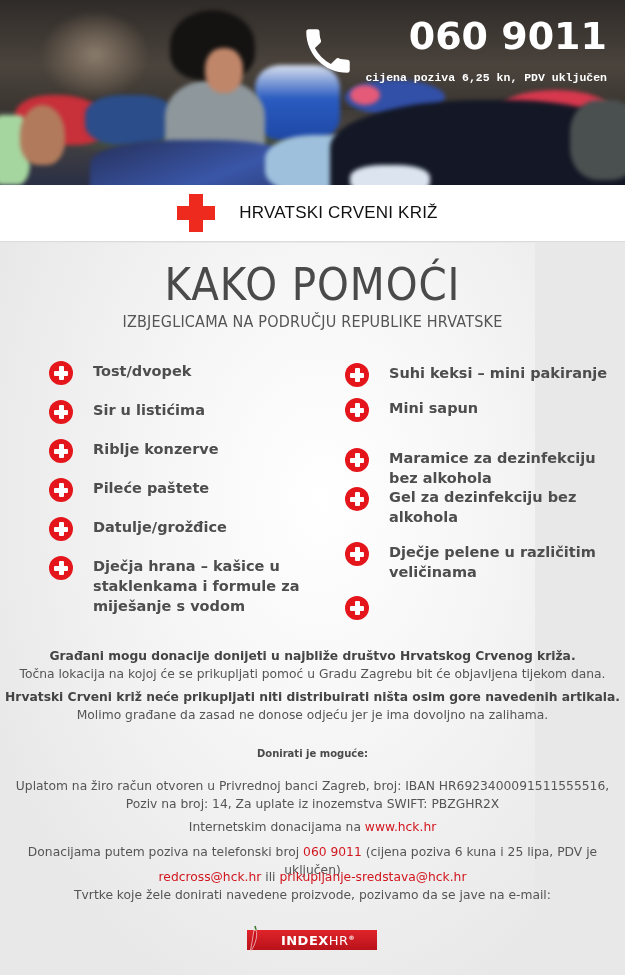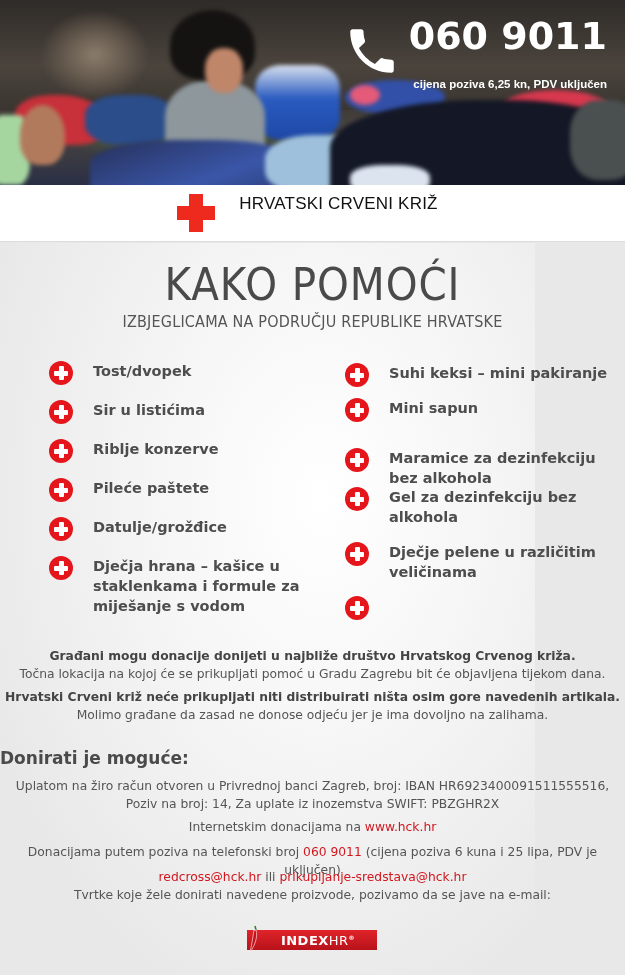--- a/index.html
+++ b/index.html
@@ -34,29 +34,29 @@
   .pink-r { left: 500px; top: 90px; width: 110px; height: 40px; background: #d8384e; border-radius: 50% !important; }
   .blue-r1 { left: 345px; top: 80px; width: 100px; height: 35px; background: #3250a8; border-radius: 50% !important; }
   .pink-r2 { left: 350px; top: 85px; width: 30px; height: 20px; background: #e55a78; border-radius: 50% !important; }
   .grey-r { left: 570px; top: 100px; width: 70px; height: 80px; background: #4a5050; border-radius: 40% !important; }
   .white-r { left: 350px; top: 165px; width: 80px; height: 30px; background: #dbe4ef; border-radius: 40% !important; }
 
   .phone-block { position: absolute; right: 18px; top: 14px; display: flex; align-items: flex-start; gap: 8px; }
   .phone-icon { width: 58px; height: 58px; margin-top: 8px; }
   .phone-text { display: flex; flex-direction: column; align-items: flex-end; }
   .phone-number { font-family: "DejaVu Sans", sans-serif; font-weight: bold; color: #fff; font-size: 38px; line-height: 44px; letter-spacing: 0px; }
-  .phone-price { font-family: Liberation Sans, sans-serif; font-weight: bold; color: #fff; font-size: 11.5px; line-height: 16px; margin-top: 18px; }
+  .phone-price { font-family: Liberation Mono, monospace; font-weight: bold; color: #fff; font-size: 11.5px; line-height: 16px; margin-top: 12px; }
 
   
   .logo-bar {
     position: absolute; left: 0; top: 185px; width: 625px; height: 57px;
     background: #fff; display: flex; align-items: center; justify-content: center;
     border-bottom: 1px solid #dcdcdc;
   }
-  .logo-inner { display: flex; align-items: flex-start; gap: 24px; margin-left: -10px; }
+  .logo-inner { display: flex; align-items: center; gap: 24px; margin-left: -10px; }
   .rc-cross { position: relative; width: 38px; height: 38px; }
   .rc-cross::before { content: ""; position: absolute; left: 12px; top: 0; width: 14px; height: 38px; background: #ee2a1e; }
   .rc-cross::after { content: ""; position: absolute; left: 0; top: 12px; width: 38px; height: 14px; background: #ee2a1e; }
   .org-name { font-family: "Liberation Sans", sans-serif; font-size: 17px; color: #111; letter-spacing: 0.2px; }
 
   
   .main {
     position: absolute; left: 0; top: 243px; width: 535px; height: 732px;
     background: radial-gradient(ellipse at 60% 35%, #ffffff 0%, #f6f6f6 35%, #e8e8e8 80%);
   }
@@ -81,21 +81,21 @@
   .bullet::before { content: ""; position: absolute; left: 9.5px; top: 5px; width: 5px; height: 14px; background: #fff; border-radius: 1px; }
   .bullet::after { content: ""; position: absolute; left: 5px; top: 9.5px; width: 14px; height: 5px; background: #fff; border-radius: 1px; }
   .item-label {
     margin-left: 20px; font-family: "DejaVu Sans", sans-serif; font-weight: bold;
     font-size: 14.5px; line-height: 20px; color: #4d4d4d; width: 240px;
   }
 
   .para { position: absolute; left: 0; width: 625px; text-align: center; font-size: 12.3px; color: #4a4a4a; line-height: 18px; }
   .para b { font-weight: bold; color: #444; }
   .light { font-size: 12.3px; color: #555; }
-  .donate-heading { position: absolute; left: 0; width: 625px; font-weight: bold; font-size: 17px; color: #4a4a4a; }
+  .donate-heading { position: absolute; left: 0; width: 625px; text-align: center; font-weight: bold; font-size: 10px; color: #4a4a4a; }
   .red { color: #d2161e; }
   .index-logo {
     position: absolute; left: 247px; top: 687px; width: 130px; height: 20px;
     background: linear-gradient(180deg,#e0242a,#b8121a); display: flex; align-items: center; justify-content: center;
   }
   .index-text { font-family: "DejaVu Sans", sans-serif; font-weight: bold; color: #fff; font-size: 13px; letter-spacing: 0.5px; margin-left: 12px; }
   .index-text span { font-weight: normal; }
   .chili { position: absolute; left: 2px; top: -6px; width: 10px; height: 30px; }
 </style>
 </head>

